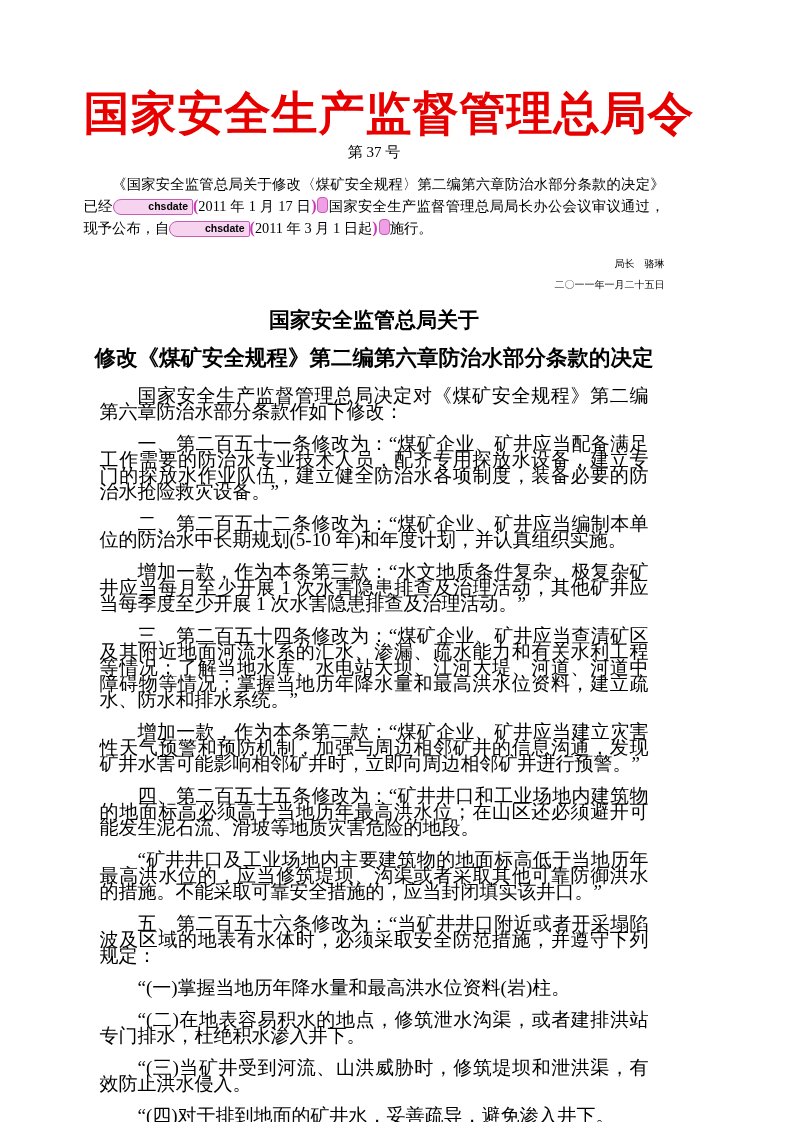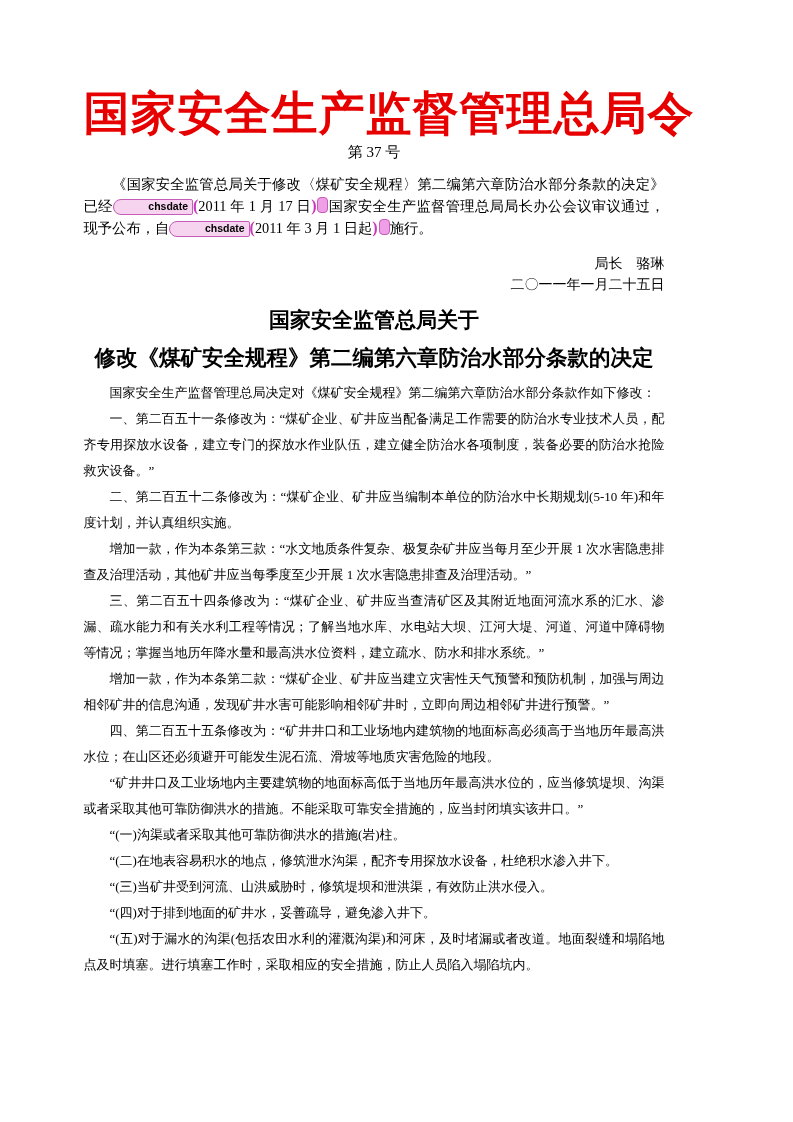--- a/index.html
+++ b/index.html
@@ -32,21 +32,21 @@
   }
   .intro {
     margin-top: 11px;
     font-size: 14.3px;
     line-height: 21px;
     text-align: justify;
     text-indent: 2em;
   }
   .signature {
     text-align: right;
-    font-size: 14px;
+    font-size: 10px;
     line-height: 21px;
     margin-top: 1px;
   }
   .sig-line { white-space: pre; }
   .heading-1 {
     text-align: center;
     font-family: Liberation Sans, sans-serif;
     font-weight: bold;
     font-size: 21px;
     line-height: 25px;
@@ -55,23 +55,23 @@
   .heading-2 {
     text-align: center;
     font-family: "Liberation Sans", "DejaVu Sans", sans-serif;
     font-weight: bold;
     font-size: 21.5px;
     line-height: 27px;
     margin-top: 13px;
   }
   .decision-body { margin-top: 8px; }
   .body-para {
-    margin: 0;
-    font-size: 13px;
-    line-height: 26px;
+    margin: 16px;
+    font-size: 19px;
+    line-height: 16px;
     text-align: justify;
     text-indent: 2em;
   }
   
   .smart-tag { white-space: nowrap; }
   .tag-pill {
     display: inline-block;
     box-sizing: border-box;
     border: 1.5px solid var(--tag-border, #c45cb8);
     background: var(--tag-fill, #f6d4f0);
@@ -124,20 +124,21 @@
 
   <div class="decision-body">
       <p class="body-para">国家安全生产监督管理总局决定对《煤矿安全规程》第二编第六章防治水部分条款作如下修改：</p>
       <p class="body-para">一、第二百五十一条修改为：“煤矿企业、矿井应当配备满足工作需要的防治水专业技术人员，配齐专用探放水设备，建立专门的探放水作业队伍，建立健全防治水各项制度，装备必要的防治水抢险救灾设备。”</p>
       <p class="body-para">二、第二百五十二条修改为：“煤矿企业、矿井应当编制本单位的防治水中长期规划(5-10 年)和年度计划，并认真组织实施。</p>
       <p class="body-para">增加一款，作为本条第三款：“水文地质条件复杂、极复杂矿井应当每月至少开展 1 次水害隐患排查及治理活动，其他矿井应当每季度至少开展 1 次水害隐患排查及治理活动。”</p>
       <p class="body-para">三、第二百五十四条修改为：“煤矿企业、矿井应当查清矿区及其附近地面河流水系的汇水、渗漏、疏水能力和有关水利工程等情况；了解当地水库、水电站大坝、江河大堤、河道、河道中障碍物等情况；掌握当地历年降水量和最高洪水位资料，建立疏水、防水和排水系统。”</p>
       <p class="body-para">增加一款，作为本条第二款：“煤矿企业、矿井应当建立灾害性天气预警和预防机制，加强与周边相邻矿井的信息沟通，发现矿井水害可能影响相邻矿井时，立即向周边相邻矿井进行预警。”</p>
       <p class="body-para">四、第二百五十五条修改为：“矿井井口和工业场地内建筑物的地面标高必须高于当地历年最高洪水位；在山区还必须避开可能发生泥石流、滑坡等地质灾害危险的地段。</p>
       <p class="body-para">“矿井井口及工业场地内主要建筑物的地面标高低于当地历年最高洪水位的，应当修筑堤坝、沟渠或者采取其他可靠防御洪水的措施。不能采取可靠安全措施的，应当封闭填实该井口。”</p>
-      <p class="body-para">“(一)沟渠或者采取其他可靠防御洪水的措施(岩)柱。</p>
-      <p class="body-para">“(二)在地表容易积水的地点，修筑泄水沟渠，配齐专用探放水设备，杜绝积水渗入井下。</p>
+      <p class="body-para">五、第二百五十六条修改为：“当矿井井口附近或者开采塌陷波及区域的地表有水体时，必须采取安全防范措施，并遵守下列规定：</p>
+      <p class="body-para">“(一)掌握当地历年降水量和最高洪水位资料(岩)柱。</p>
+      <p class="body-para">“(二)在地表容易积水的地点，修筑泄水沟渠，或者建排洪站专门排水，杜绝积水渗入井下。</p>
       <p class="body-para">“(三)当矿井受到河流、山洪威胁时，修筑堤坝和泄洪渠，有效防止洪水侵入。</p>
       <p class="body-para">“(四)对于排到地面的矿井水，妥善疏导，避免渗入井下。</p>
       <p class="body-para">“(五)对于漏水的沟渠(包括农田水利的灌溉沟渠)和河床，及时堵漏或者改道。地面裂缝和塌陷地点及时填塞。进行填塞工作时，采取相应的安全措施，防止人员陷入塌陷坑内。</p>
     </div>
 
 </div>
 
 </body></html>

